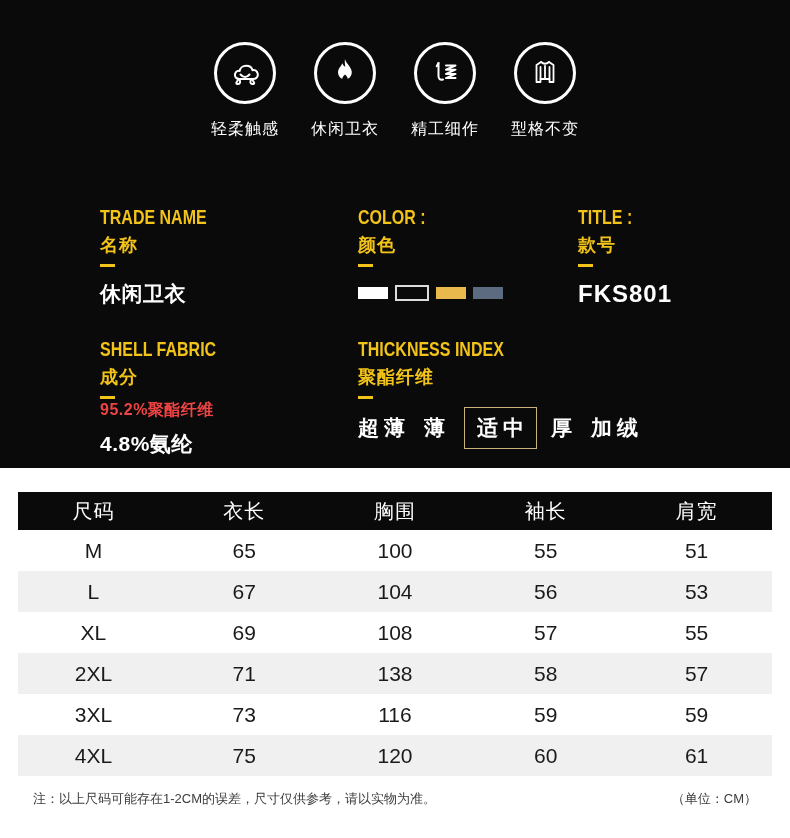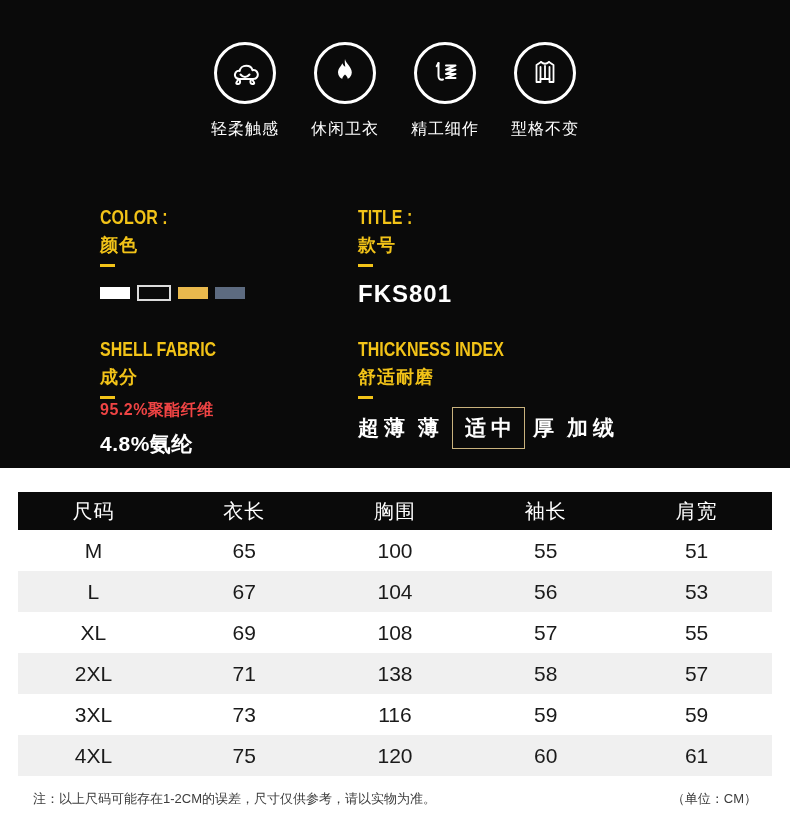--- a/index.html
+++ b/index.html
@@ -20,21 +20,21 @@
   .block-en { color:var(--accent); font-size:20px; font-weight:700; line-height:22px;
               display:inline-block; transform:scaleX(.8); transform-origin:0 60%; white-space:nowrap; }
   .block-cn { color:var(--accent); font-size:18px; font-weight:700; margin-top:5px; letter-spacing:1px; }
   .dash { width:15px; height:3px; background:var(--accent); margin-top:7px; }
   .value { color:#fff; font-size:21px; font-weight:700; margin-top:13px; letter-spacing:.5px; }
   .value-title { font-size:24px; letter-spacing:1px; }
   .swatches { display:flex; gap:7px; margin-top:18px; align-items:center; }
   .swatch { width:30px; height:12px; }
   .fabric-line1 { color:#ef4444; font-size:16px; font-weight:700; margin-top:1px; letter-spacing:.5px; }
   .fabric-line2 { color:#fff; font-size:21px; font-weight:700; margin-top:9px; letter-spacing:.5px; }
-  .th-opts { display:flex; align-items:center; gap:8px; margin-top:8px; }
+  .th-opts { display:flex; align-items:center; gap:14px; margin-top:8px; }
   .th-opt { color:#fff; font-size:21px; font-weight:700; letter-spacing:5px; }
   .th-opt.selected { padding:6px 7px 6px 12px; }
 
   
   .table-wrap { margin:24px 18px 0; }
   table { width:100%; border-collapse:collapse; table-layout:fixed; }
   thead th { background:var(--ink); color:#fff; font-weight:400; font-size:20px;
              height:38px; text-align:center; letter-spacing:1px; }
   tbody td { text-align:center; font-size:21px; color:#1a1a1a; height:41px; }
   tbody tr.alt { background:#f0f0f0; }
@@ -89,20 +89,26 @@
             <path d="M20 13 L20 26"></path>
             <path d="M15.5 14 L15.5 26 M24.5 14 L24.5 26"></path>
           </svg>
         </div>
         <div class="feature-label">型格不变</div>
       </div>
     </div>
 
     <div class="info-row1">
       <div>
+        <span class="block-en">TRADE NAME</span>
+        <div class="block-cn">名称</div>
+        <div class="dash"></div>
+        <div class="value">休闲卫衣</div>
+      </div>
+      <div>
         <span class="block-en">COLOR :</span>
         <div class="block-cn">颜色</div>
         <div class="dash"></div>
         <div class="swatches">
             <div class="swatch" style="background: rgb(255, 255, 255);"></div>
             <div class="swatch" style="background: rgb(10, 10, 10); border: 2px solid rgb(220, 220, 220);"></div>
             <div class="swatch" style="background: rgb(233, 185, 77);"></div>
             <div class="swatch" style="background: rgb(93, 107, 128);"></div>
           </div>
       </div>
@@ -117,21 +123,21 @@
     <div class="info-row2">
       <div>
         <span class="block-en">SHELL FABRIC</span>
         <div class="block-cn">成分</div>
         <div class="dash"></div>
         <div class="fabric-line1">95.2%聚酯纤维</div>
         <div class="fabric-line2">4.8%氨纶</div>
       </div>
       <div>
         <span class="block-en">THICKNESS INDEX</span>
-        <div class="block-cn">舒适耐磨</div>
+        <div class="block-cn">聚酯纤维</div>
         <div class="dash"></div>
         <div class="th-opts">
             <span class="th-opt">超薄</span>
             <span class="th-opt">薄</span>
             <span class="th-opt selected" style="border: 1px solid rgb(201, 179, 126);">适中</span>
             <span class="th-opt">厚</span>
             <span class="th-opt">加绒</span>
           </div>
       </div>
     </div>

